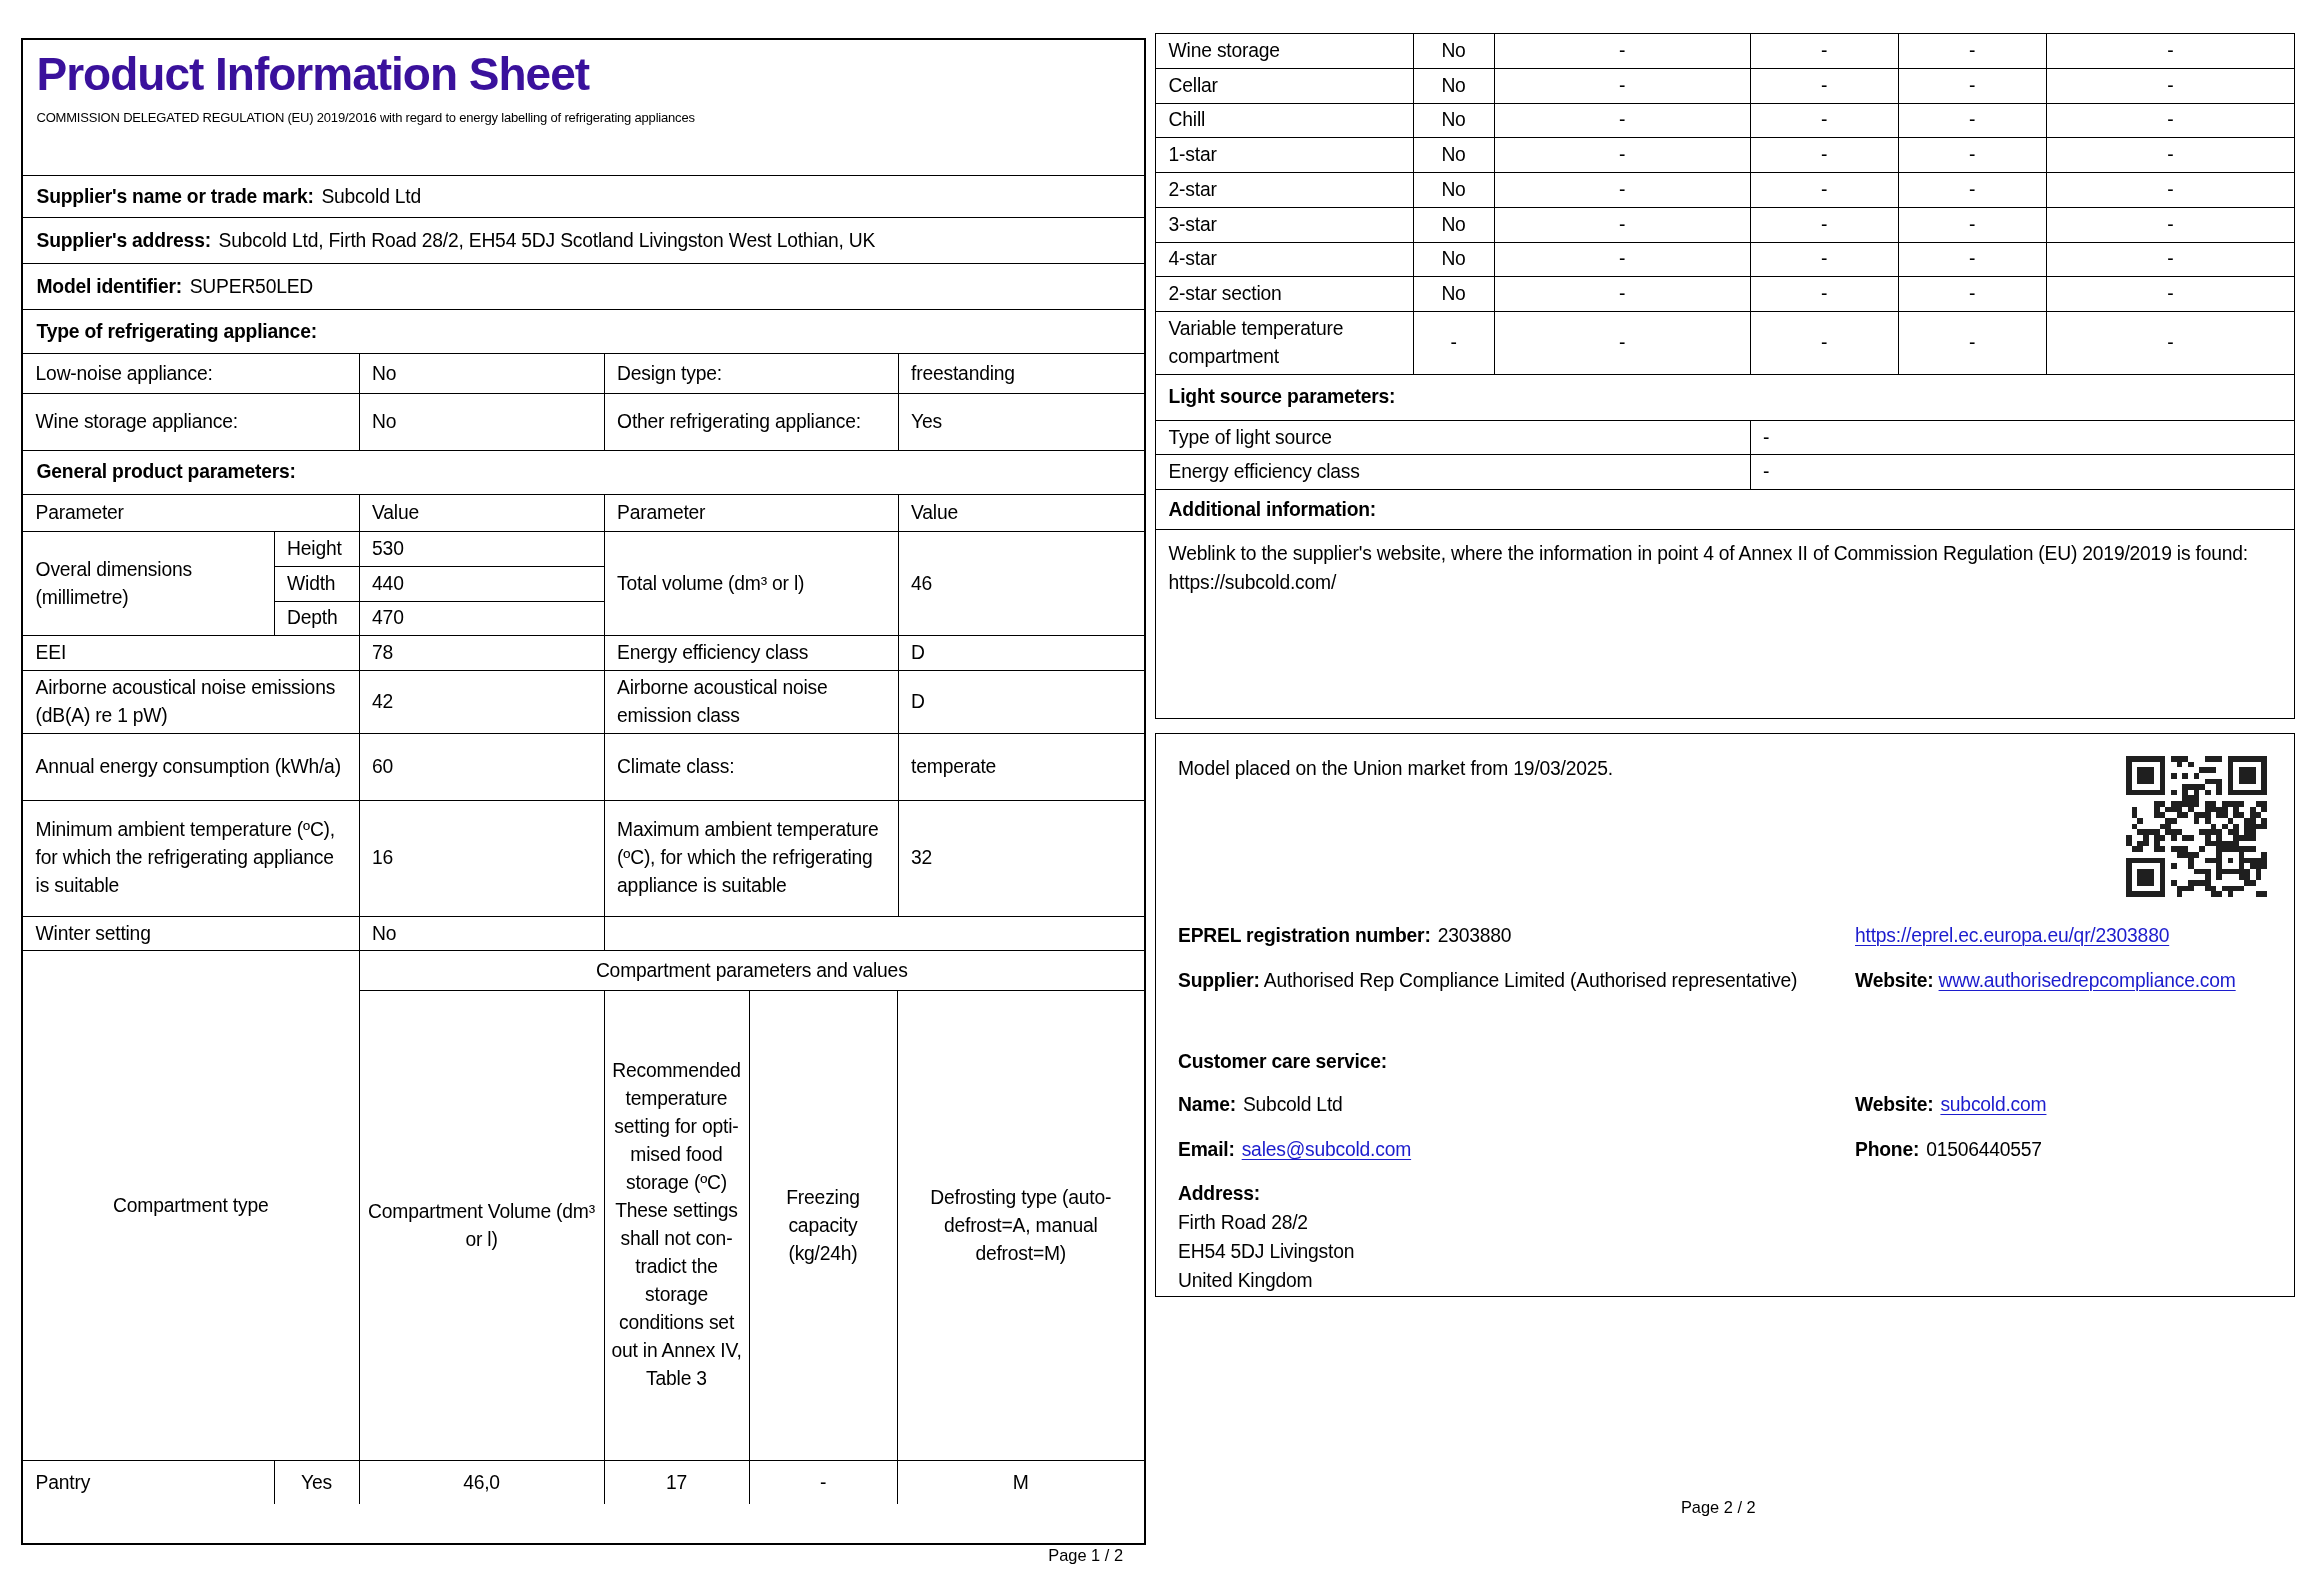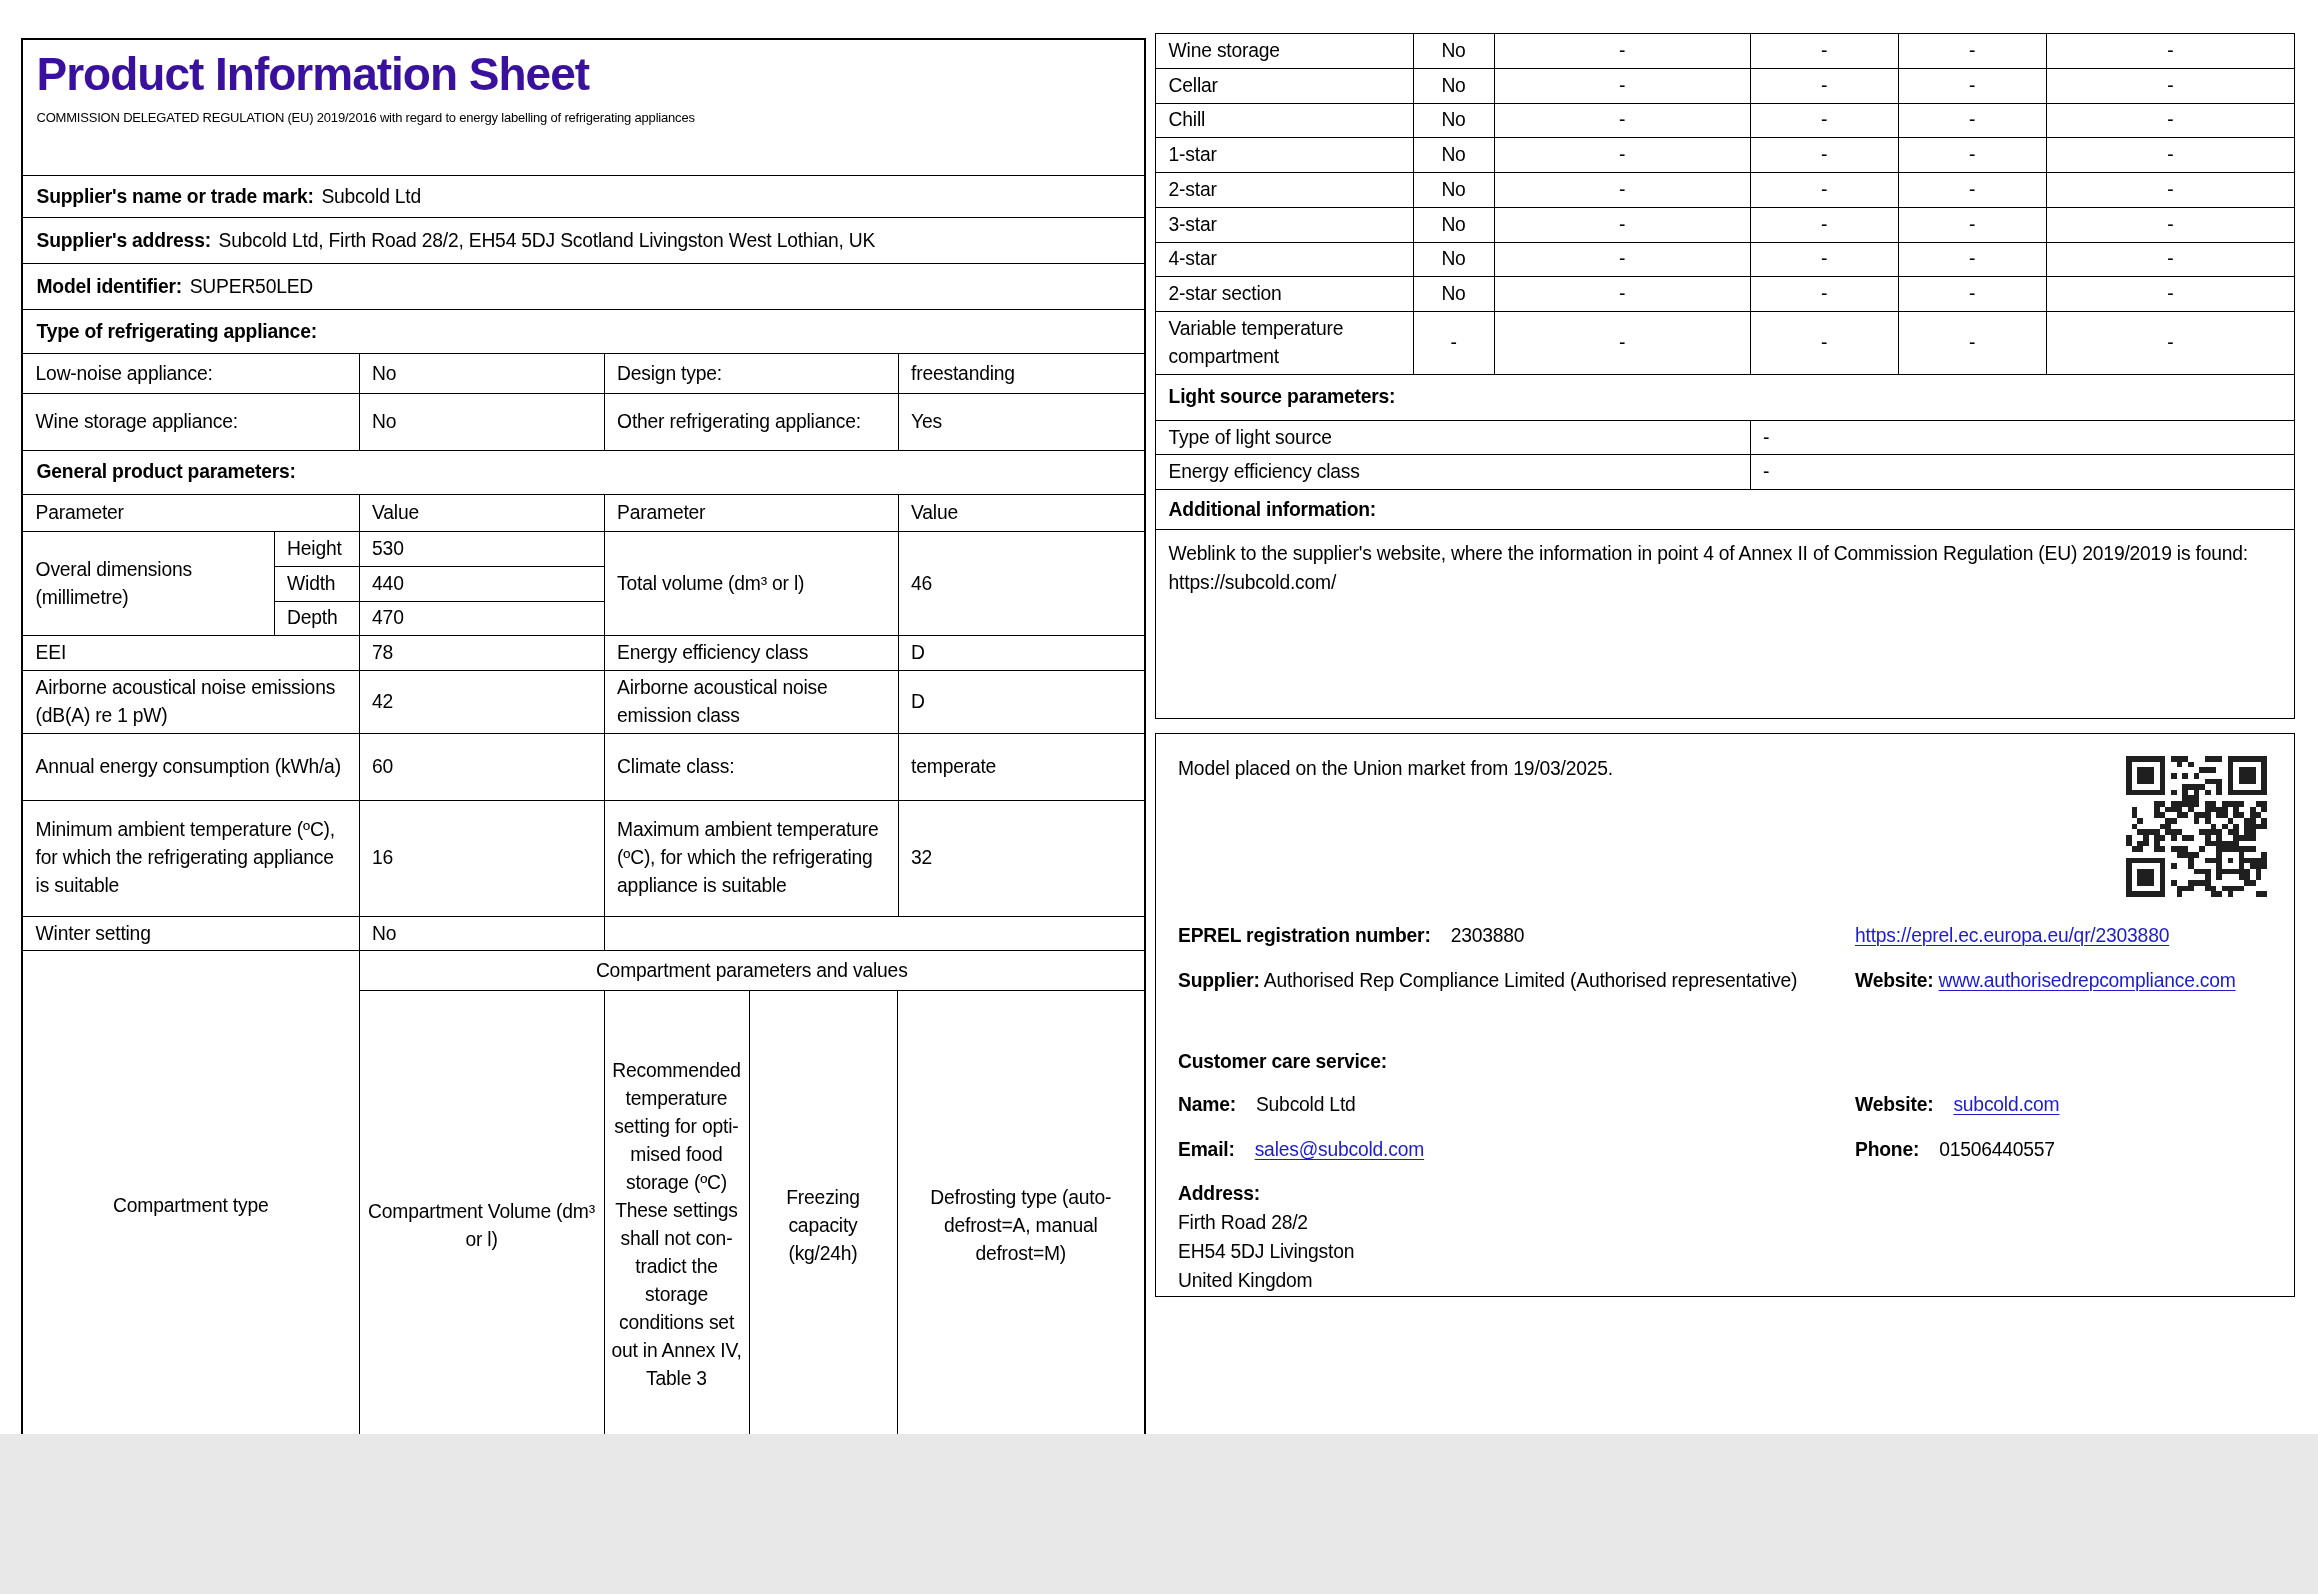--- a/index.html
+++ b/index.html
@@ -1,18 +1,18 @@
 <!DOCTYPE html>
 <html style="--title: #3a119c; --link: #1c1ccd; --border: #000000;font-size:7.7px"><head>
 <meta charset="utf-8">
 <style>
   *{box-sizing:border-box;margin:0;padding:0}
   html,body{background:#e8e8e8}
   body{font-family:"Liberation Sans","DejaVu Sans",sans-serif}
-  #canvas{position:relative;width:2319px;height:1434px;background:#ffffff;color:#000;
+  #canvas{position:relative;width:2319px;height:1594px;background:#ffffff;color:#000;
           font-size:19.3px;letter-spacing:-0.2px;line-height:1.45}
   .b{font-weight:bold}
   .box{position:absolute;border:1.4px solid var(--border,#000);background:#fff}
   #p1{left:21px;top:38px;width:1125px;height:1507px;border-width:2.4px}
   #rbox1{left:1155px;top:33px;width:1140px;height:686px}
   #rbox2{left:1155px;top:733px;width:1140px;height:564px}
   #p1 > *{border-top:1.4px solid var(--border,#000)}
   #p1 > :first-child{border-top:none}
 
   .titleblock{height:135px;padding:5.8px 13.5px 0}
@@ -29,21 +29,21 @@
   .tempcell{height:100%;display:flex;flex-direction:column;justify-content:space-between;align-items:center;
             text-align:center;padding:12.6px 3.9px 14.5px}
   .gap18{display:inline-block;width:8.7px}
 
   .abs{position:absolute}
   .link{color:var(--link,#1c1ccd);text-decoration:underline;text-underline-offset:3.4px;text-decoration-thickness:1.4px;cursor:pointer}
   .plainlink{color:#000;text-decoration:none}
   .pagelabel{position:absolute;font-size:16.4px;letter-spacing:0}
   #p1label{left:21px;top:1544px;width:1125px;text-align:right;padding-right:23px}
   #p2label{left:1155px;top:1496px;width:1140px;text-align:center;padding-right:13.5px}
-  .rline{display:flex;align-items:flex-start;gap:20px}
+  .rline{display:flex;align-items:flex-start;gap:7px}
 </style>
 </head>
 <body>
 
 <div id="canvas">
 
   <section class="box" id="p1">
 
     <div class="titleblock">
       <h1 class="title">Product Information Sheet</h1>

